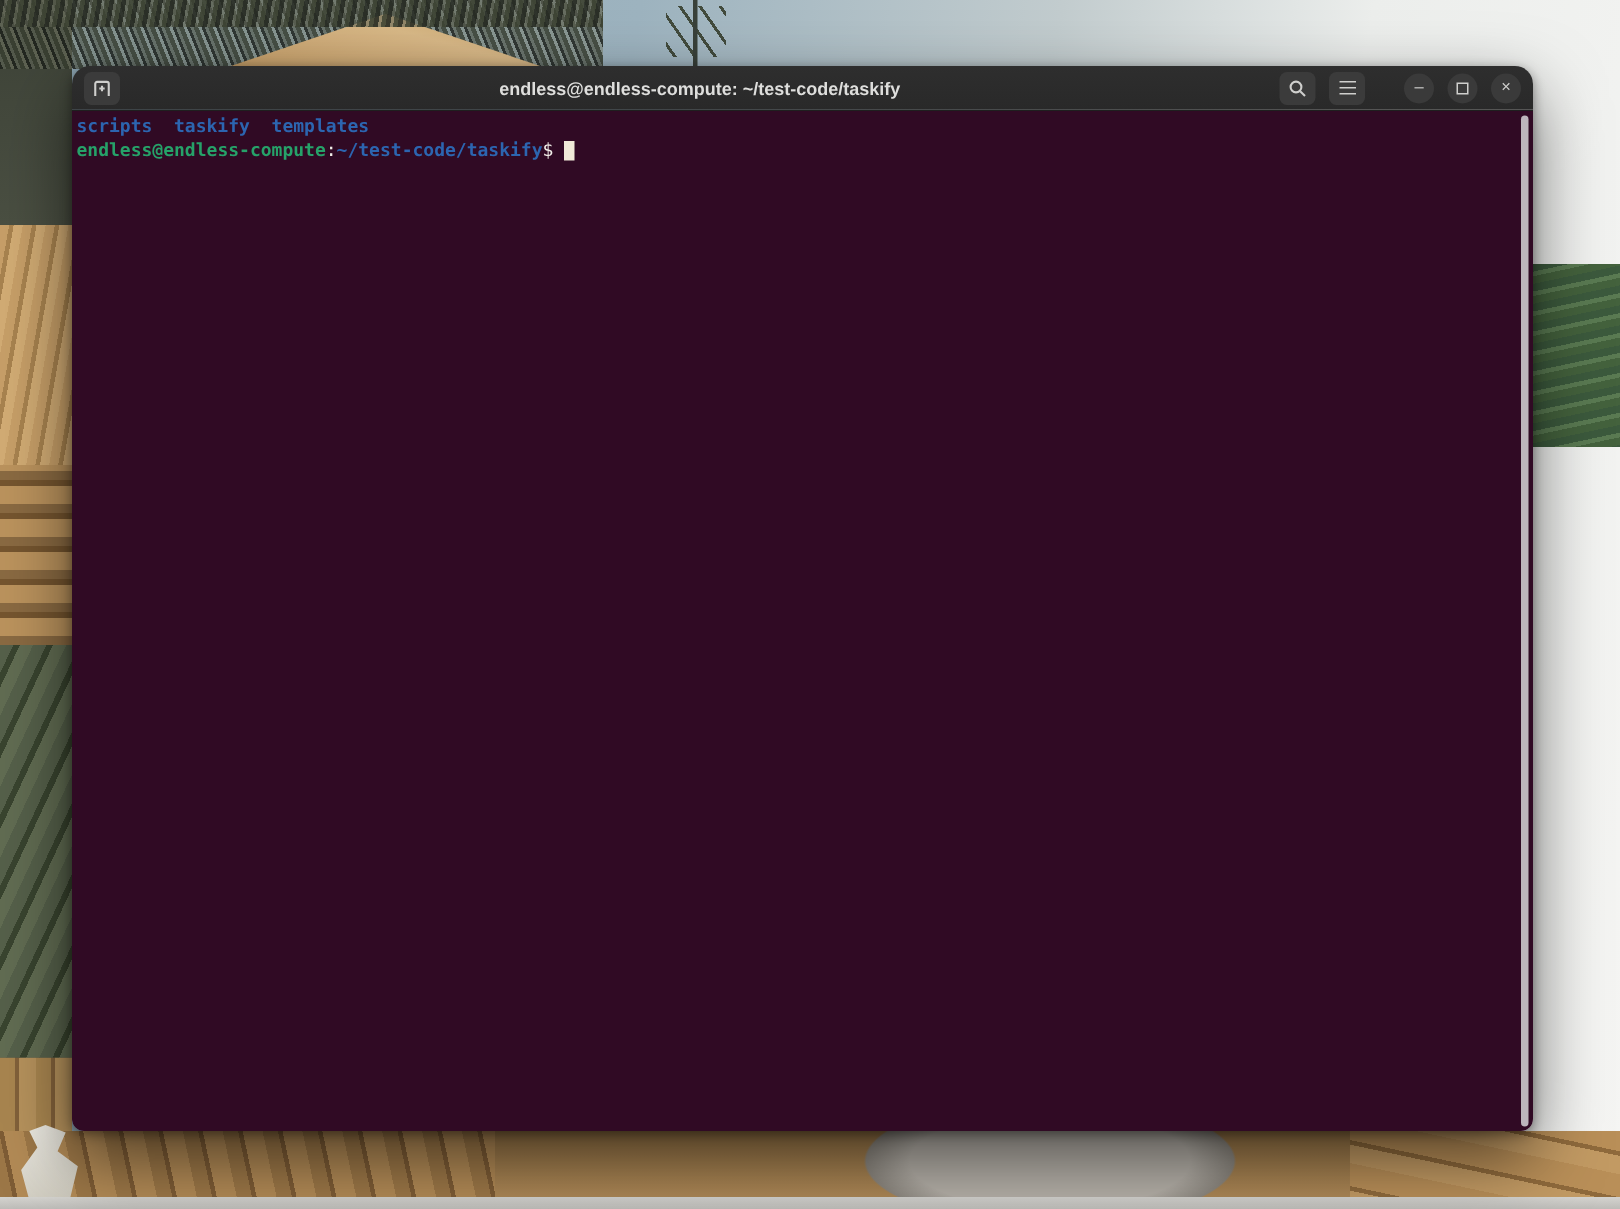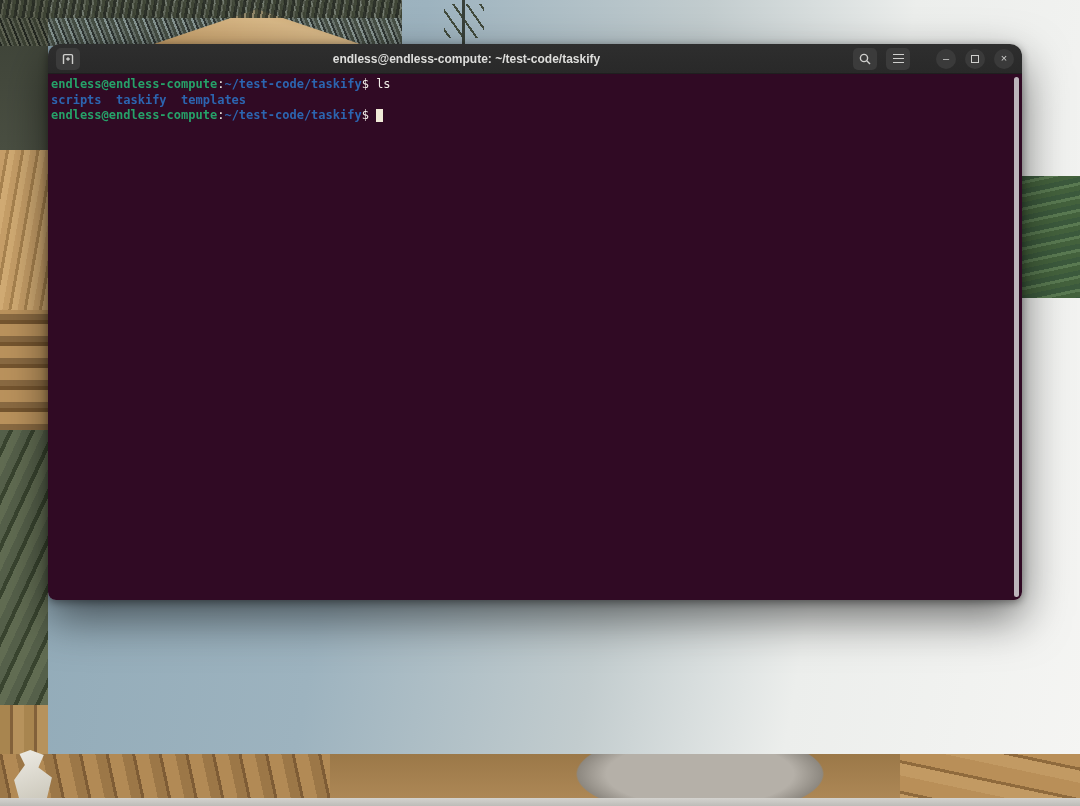--- a/index.html
+++ b/index.html
@@ -49,21 +49,21 @@
     background:
       radial-gradient(170px 58px at 700px 20px, #b5b0a8 55%, #8d8880 72%, transparent 73%),
       repeating-linear-gradient(78deg, #9c7747 0 10px, #7e5c35 10px 13px, #b28a55 13px 26px) 0 0/330px 52px no-repeat,
       repeating-linear-gradient(12deg, #c29a63 0 12px, #8f6a3c 12px 15px, #b98f58 15px 30px) 900px 0/180px 52px no-repeat,
       linear-gradient(#9b7848,#b08a58); }
   .bg-bone { left:6px; top:750px; width:54px; height:50px; background:linear-gradient(160deg,#efede6,#c9c5b8); 
     clip-path:polygon(45% 0, 70% 10%, 60% 35%, 85% 55%, 75% 100%, 25% 100%, 15% 60%, 35% 30%, 25% 8%); }
   .bg-bottombar { left:0; top:798px; width:1080px; height:8px; background:linear-gradient(#d4d3cf,#bdbcb8); }
 
   
-  .window { position:absolute; left:48px; top:44px; width:974px; height:556px;
+  .window { position:absolute; left:48px; top:44px; width:974px; height:710px;
     border-radius:12px 12px 8px 8px; overflow:hidden; display:flex; flex-direction:column;
     box-shadow:0 18px 46px rgba(0,0,0,.55), 0 2px 8px rgba(0,0,0,.4); }
   .titlebar { height:30px; flex:0 0 30px; background:linear-gradient(var(--titlebar-bg,#2e2e2e),#292929);
     display:flex; align-items:center; padding:0 8px; gap:6px; border-bottom:1px solid #1f1f1f; }
   .tb-btn { width:24px; height:22px; border-radius:5px; background:var(--titlebar-button-bg,#3b3b3b);
     display:flex; align-items:center; justify-content:center; flex:0 0 auto; cursor:default; }
   .tb-circle { width:20px; height:20px; border-radius:50%; background:#3a3a3a;
     display:flex; align-items:center; justify-content:center; color:#cfcfcd; font-size:11px; line-height:1; flex:0 0 auto; }
   .tb-title { flex:1; text-align:center; color:var(--titlebar-fg,#dededc); font-size:12px; font-weight:700;
     white-space:nowrap; overflow:hidden; text-overflow:ellipsis; }
@@ -133,18 +133,17 @@
       <div class="tb-circle">
         <span class="max-glyph"></span>
       </div>
       <div class="tb-circle">
         <span>×</span>
       </div>
     </div>
   </div>
 
   <div class="terminal">
-    <div class="t-line"><span class="c-user">endless@endless-compute</span><span>:</span><span class="c-path">~/test-code/taskify</span><span>$</span><span class="cmd">ls</span></div>
     <div class="t-line"><span class="c-dir">scripts</span><span class="c-dir">taskify</span><span class="c-dir">templates</span></div>
     <div class="t-line"><span class="c-user">endless@endless-compute</span><span>:</span><span class="c-path">~/test-code/taskify</span><span>$</span><span class="cursor"></span></div>
     <div class="scrollbar"></div>
   </div>
 </div>
 
 </body></html>

